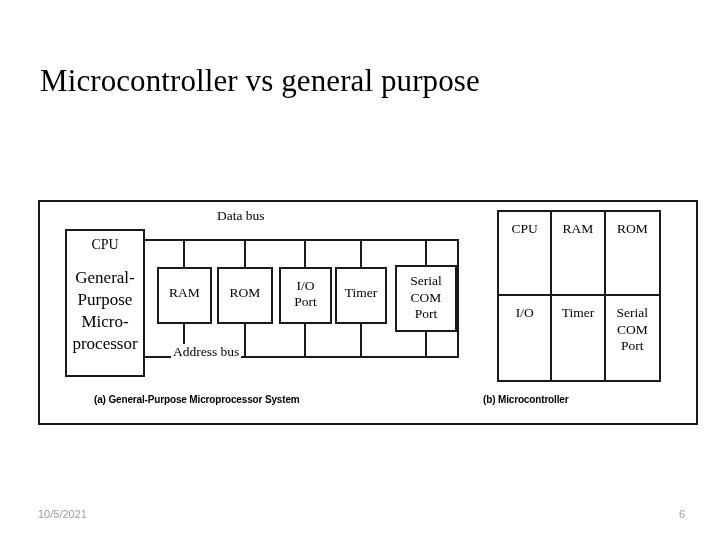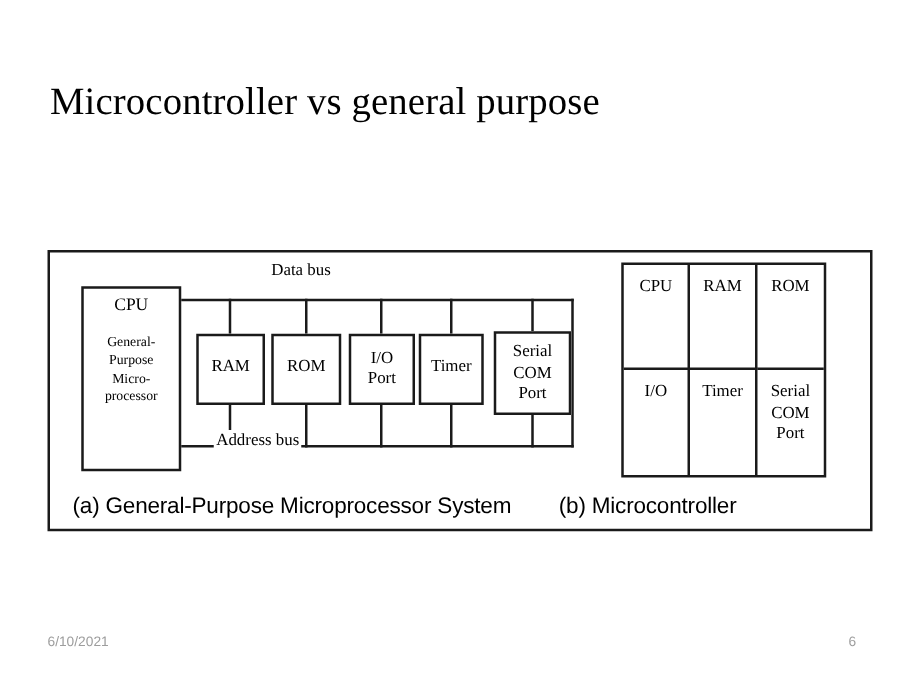--- a/index.html
+++ b/index.html
@@ -66,40 +66,41 @@
     font-family: "Liberation Serif", "DejaVu Serif", serif;
     font-size: 13.5px;
     white-space: nowrap;
     z-index: 4;
     background: #ffffff;
     padding: 0 2px;
   }
   #figure-frame .caption {
     position: absolute;
     font-family: "Liberation Sans", "DejaVu Sans", sans-serif;
-    font-size: 18px;
-    font-weight: normal;
+    font-size: 10px;
+    font-weight: bold;
     white-space: nowrap;
     z-index: 4;
     letter-spacing: -0.15px;
+    margin-left: 36px;
   }
 
   
   #cpu-block {
     left: 25px;  top: 27px;  width: 80px;  height: 148px;
     padding-top: 5px;
   }
   #cpu-block .cpu-head {
     display: block;
     font-size: 14px;
     margin-bottom: 14px;
   }
   #cpu-block .cpu-body {
     display: block;
-    font-size: 11px;
+    font-size: 17px;
     line-height: 1.3;
     text-align: center;
   }
 
   
   #ram-block   { left: 117px; top: 65px;  width: 55px; height: 57px; }
   #rom-block   { left: 177px; top: 65px;  width: 56px; height: 57px; }
   #io-block    { left: 239px; top: 65px;  width: 53px; height: 57px; }
   #timer-block { left: 295px; top: 65px;  width: 52px; height: 57px; }
   #serial-block{ left: 355px; top: 63px;  width: 62px; height: 67px; }
@@ -247,14 +248,14 @@
     <div class="cell col-last row-last">
       <span class="multiline">Serial<br>COM<br>Port</span>
     </div>
   </div>
 
   <div class="caption" id="caption-a">(a) General-Purpose Microprocessor System</div>
   <div class="caption" id="caption-b">(b) Microcontroller</div>
 
 </div>
 
-<div id="footer-date">6/10/2021</div>
+<div id="footer-date">10/5/2021</div>
 <div id="footer-page">6</div>
 
 </body></html>

